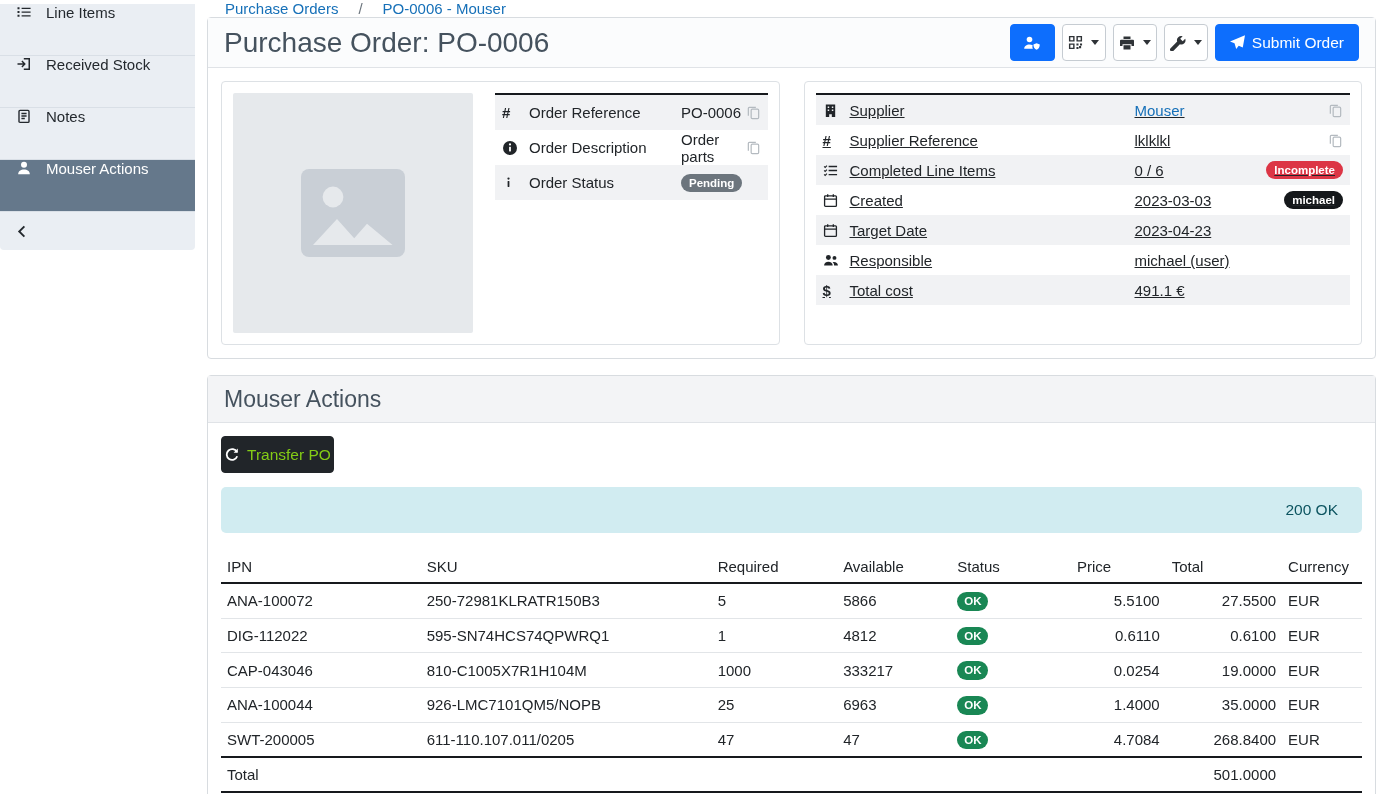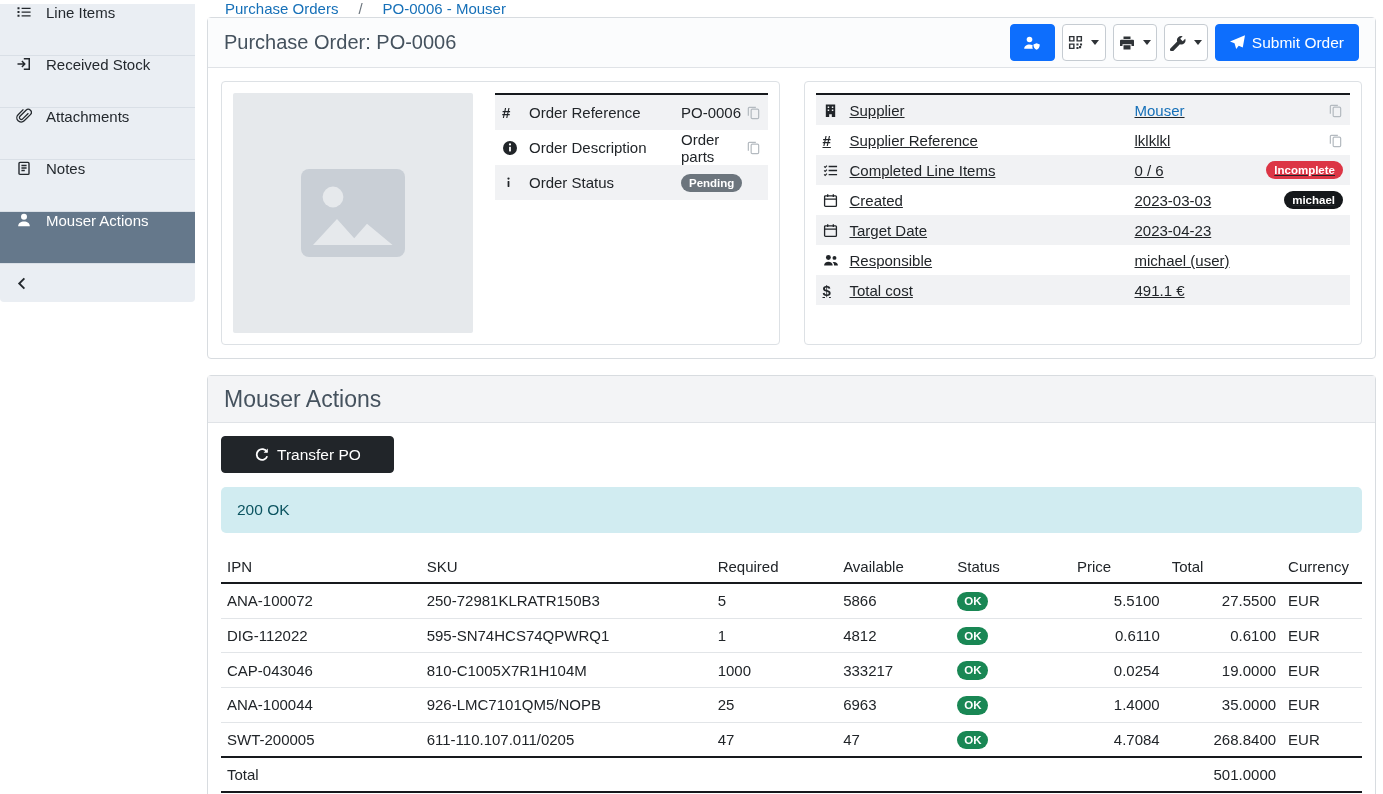--- a/index.html
+++ b/index.html
@@ -27,21 +27,21 @@
   .main { flex: 1; padding: 0 7px 0 12px; display: flex; flex-direction: column; }
   .breadcrumb { height: 33px; display: flex; align-items: center; gap: 20px; padding-left: 18px; font-size: 15px; }
   .breadcrumb a { color: #1670b8; text-decoration: none; cursor: pointer; }
   .crumb-sep { color: #6c757d; }
 
   .card { border: 1px solid #d8dce0; border-radius: 4px; background: #fff; }
   .card-header {
     display: flex; justify-content: space-between; align-items: center;
     padding: 6px 16px; border-bottom: 1px solid #e0e3e7; min-height: 47px; background: #fbfcfd;
   }
-  .page-title { font-size: 20px; font-weight: 500; color: #45525e; }
+  .page-title { font-size: 28px; font-weight: 500; color: #45525e; }
 
   
   .toolbar { display: flex; gap: 7px; align-items: center; }
   .btn {
     height: 37px; border-radius: 4px; border: 1px solid transparent; cursor: pointer;
     display: flex; align-items: center; justify-content: center; gap: 7px;
     font-size: 15px; font-family: inherit; background: #fff;
   }
   .btn-blue { background: #0d6efd; border-color: #0d6efd; color: #fff; }
   .btn-sq { width: 45px; }
@@ -77,23 +77,23 @@
   .badge-gray { background: #6c757d; }
   .badge-red { background: #dc3545; }
   .badge-black { background: #15181b; }
   .badge-ok { background: #198754; padding: 3px 7px; }
 
   
   .card2 { margin-top: 16px; }
   .card2 .card-header { background: #f3f4f6; }
   .panel-title { font-size: 23px; font-weight: 500; color: #45525e; }
   .card2-body { padding: 13px; }
-  .btn-dark { background: #212529; border-color: #212529; color: #ffffff; padding: 0 32px; font-size: 15.5px; }
+  .btn-dark { background: #212529; border-color: #212529; color: #84cc16; padding: 0 2px; font-size: 15.5px; }
   .alert-info { margin-top: 14px; background: #d1ecf1; color: #0c5460; border-radius: 5px;
-    padding: 14px 16px; font-size: 15.5px; }
+    padding: 14px 24px; font-size: 15.5px; text-align: right; }
 
   
   table.lines { width: 100%; border-collapse: collapse; margin-top: 20px; font-size: 15px; }
   table.lines th { text-align: left; font-weight: 400; padding: 5px 6px 7px 6px; border-bottom: 2px solid #16191d; }
   table.lines td { padding: 7px 6px; border-bottom: 1px solid #e2e5e8; }
   table.lines tbody tr:last-child td { border-bottom: 2px solid #16191d; }
   table.lines tfoot td { border-bottom: 2px solid #16191d; padding: 8px 6px; }
   .num { text-align: right; }
 </style>
 </head>
@@ -110,28 +110,20 @@
       <span>Line Items</span>
     </div>
     <div class="side-item">
       <span class="s-icon">
         <svg width="16" height="16" viewBox="0 0 16 16" fill="currentColor">
             <path d="M7.8 2v1.5h4.7v9H7.8V14H14V2H7.8z"></path>
             <path d="M6.4 4.6l-1 1 1.6 1.6H1.5v1.6H7L5.4 10.4l1 1L9.8 8 6.4 4.6z"></path>
           </svg>
       </span>
       <span>Received Stock</span>
-    </div>
-    <div class="side-item">
-      <span class="s-icon">
-        <svg width="16" height="16" viewBox="0 0 16 16" fill="none" stroke="currentColor" stroke-width="1.3">
-            <path d="M12.4 5.2 6.7 10.9a1.9 1.9 0 0 1-2.7-2.7l6-6a3.1 3.1 0 0 1 4.4 4.4l-6.2 6.2a4.3 4.3 0 0 1-6.1-6.1l5.3-5.3"></path>
-          </svg>
-      </span>
-      <span>Attachments</span>
     </div>
     <div class="side-item">
       <span class="s-icon">
         <svg width="16" height="16" viewBox="0 0 16 16" fill="none" stroke="currentColor" stroke-width="1.4">
             <rect x="3" y="2.4" width="10" height="12" rx="1"></rect>
             <path d="M5.4 5.5h5.2M5.4 8h5.2M5.4 10.5h3.4"></path>
           </svg>
       </span>
       <span>Notes</span>
     </div>

